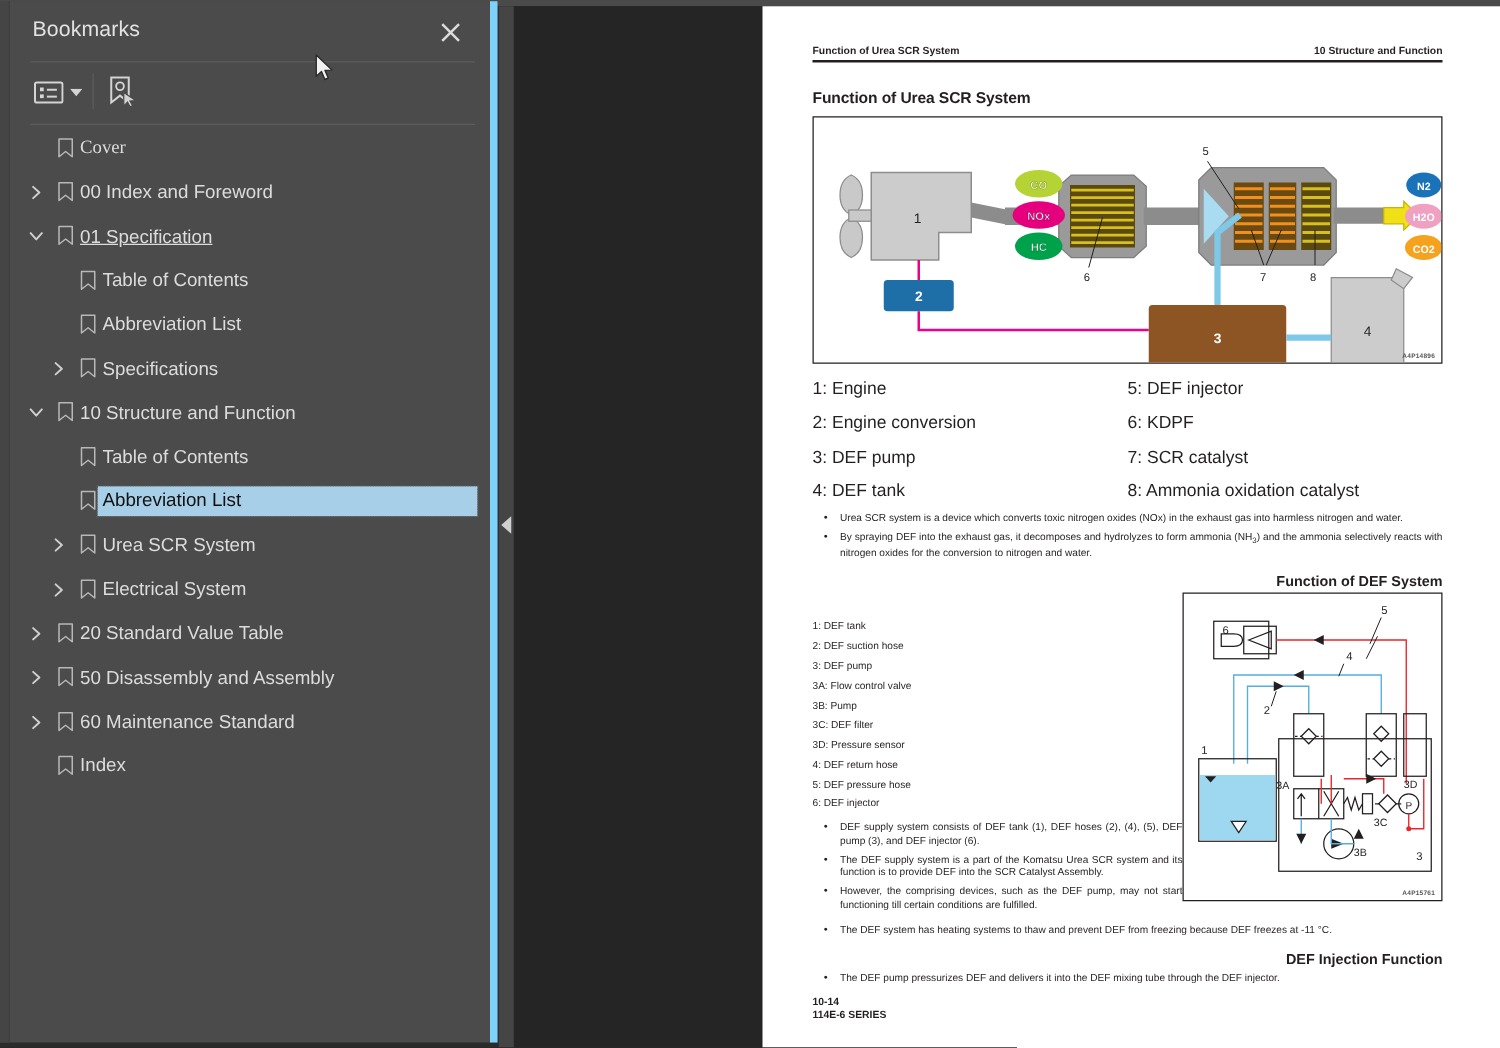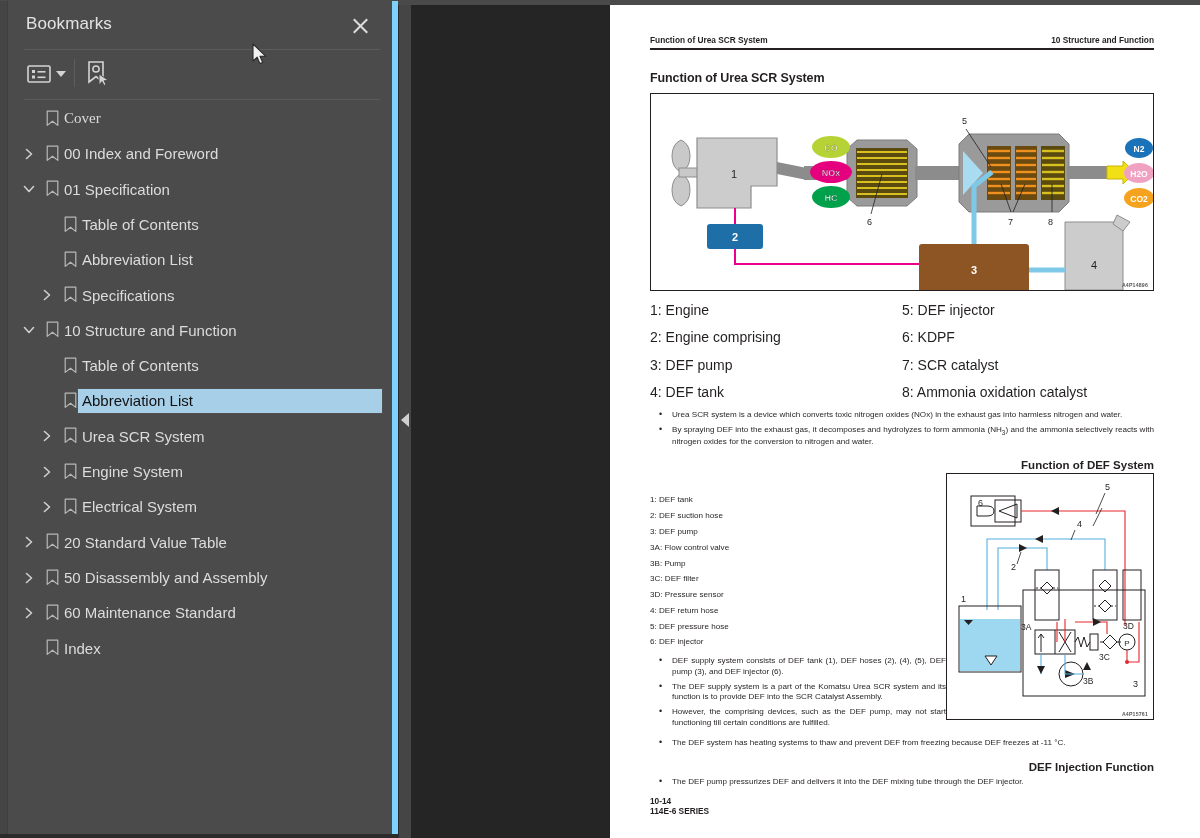--- a/index.html
+++ b/index.html
@@ -225,21 +225,21 @@
         </div>
         <div class="bm-row">
           <div class="twisty" style="left: 12px;">
             <svg width="14" height="14" viewBox="0 0 14 14">
               <path d="M2.5 4.5 L7 9.5 L11.5 4.5" fill="none" stroke="#cfcfcf" stroke-width="1.6" stroke-linecap="round" stroke-linejoin="round"></path>
             </svg>
           </div>
           <div class="bmk-icon" style="left: 38px;"><svg width="13" height="17" viewBox="0 0 13 17">
               <path d="M1.2 1.2 L11.8 1.2 L11.8 15.4 L6.5 11.2 L1.2 15.4 Z" fill="none" stroke="#b8b8b8" stroke-width="1.2" stroke-linejoin="round"></path>
             </svg></div>
-          <span class="lbl" style="left: 56px;">01 Specification</span>
+          <span class="lbl" style="left: 56px; text-decoration: underline;">01 Specification</span>
         </div>
         <div class="bm-row">
           <div class="bmk-icon" style="left: 56px;"><svg width="13" height="17" viewBox="0 0 13 17">
               <path d="M1.2 1.2 L11.8 1.2 L11.8 15.4 L6.5 11.2 L1.2 15.4 Z" fill="none" stroke="#b8b8b8" stroke-width="1.2" stroke-linejoin="round"></path>
             </svg></div>
           <span class="lbl" style="left: 74px;">Table of Contents</span>
         </div>
         <div class="bm-row">
           <div class="bmk-icon" style="left: 56px;"><svg width="13" height="17" viewBox="0 0 13 17">
               <path d="M1.2 1.2 L11.8 1.2 L11.8 15.4 L6.5 11.2 L1.2 15.4 Z" fill="none" stroke="#b8b8b8" stroke-width="1.2" stroke-linejoin="round"></path>
@@ -283,31 +283,20 @@
         <div class="bm-row">
           <div class="twisty" style="left: 30px;">
             <svg width="14" height="14" viewBox="0 0 14 14">
               <path d="M4.5 2.5 L9.5 7 L4.5 11.5" fill="none" stroke="#cfcfcf" stroke-width="1.6" stroke-linecap="round" stroke-linejoin="round"></path>
             </svg>
           </div>
           <div class="bmk-icon" style="left: 56px;"><svg width="13" height="17" viewBox="0 0 13 17">
               <path d="M1.2 1.2 L11.8 1.2 L11.8 15.4 L6.5 11.2 L1.2 15.4 Z" fill="none" stroke="#b8b8b8" stroke-width="1.2" stroke-linejoin="round"></path>
             </svg></div>
           <span class="lbl" style="left: 74px;">Urea SCR System</span>
-        </div>
-        <div class="bm-row">
-          <div class="twisty" style="left: 30px;">
-            <svg width="14" height="14" viewBox="0 0 14 14">
-              <path d="M4.5 2.5 L9.5 7 L4.5 11.5" fill="none" stroke="#cfcfcf" stroke-width="1.6" stroke-linecap="round" stroke-linejoin="round"></path>
-            </svg>
-          </div>
-          <div class="bmk-icon" style="left: 56px;"><svg width="13" height="17" viewBox="0 0 13 17">
-              <path d="M1.2 1.2 L11.8 1.2 L11.8 15.4 L6.5 11.2 L1.2 15.4 Z" fill="none" stroke="#b8b8b8" stroke-width="1.2" stroke-linejoin="round"></path>
-            </svg></div>
-          <span class="lbl" style="left: 74px;">Engine System</span>
         </div>
         <div class="bm-row">
           <div class="twisty" style="left: 30px;">
             <svg width="14" height="14" viewBox="0 0 14 14">
               <path d="M4.5 2.5 L9.5 7 L4.5 11.5" fill="none" stroke="#cfcfcf" stroke-width="1.6" stroke-linecap="round" stroke-linejoin="round"></path>
             </svg>
           </div>
           <div class="bmk-icon" style="left: 56px;"><svg width="13" height="17" viewBox="0 0 13 17">
               <path d="M1.2 1.2 L11.8 1.2 L11.8 15.4 L6.5 11.2 L1.2 15.4 Z" fill="none" stroke="#b8b8b8" stroke-width="1.2" stroke-linejoin="round"></path>
             </svg></div>
@@ -479,21 +468,21 @@
           <text x="357" y="131" font-size="9" fill="#231f20" font-family="Liberation Sans, sans-serif">7</text>
           <line x1="401" y1="90" x2="401" y2="118" stroke="#231f20" stroke-width=".8"></line>
           <text x="397" y="131" font-size="9" fill="#231f20" font-family="Liberation Sans, sans-serif">8</text>
         </svg>
         <div class="fig-code">A4P14896</div>
       </div>
 
       <div class="legend">
         <div class="col">
           <div>1: Engine</div>
-          <div>2: Engine comprising</div>
+          <div>2: Engine conversion</div>
           <div>3: DEF pump</div>
           <div>4: DEF tank</div>
         </div>
         <div class="col">
           <div>5: DEF injector</div>
           <div>6: KDPF</div>
           <div>7: SCR catalyst</div>
           <div>8: Ammonia oxidation catalyst</div>
         </div>
       </div>

